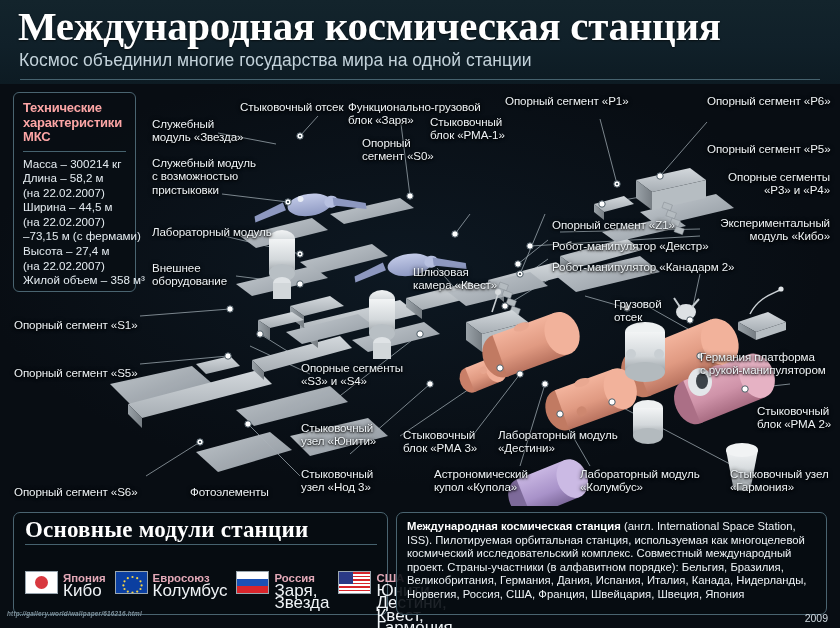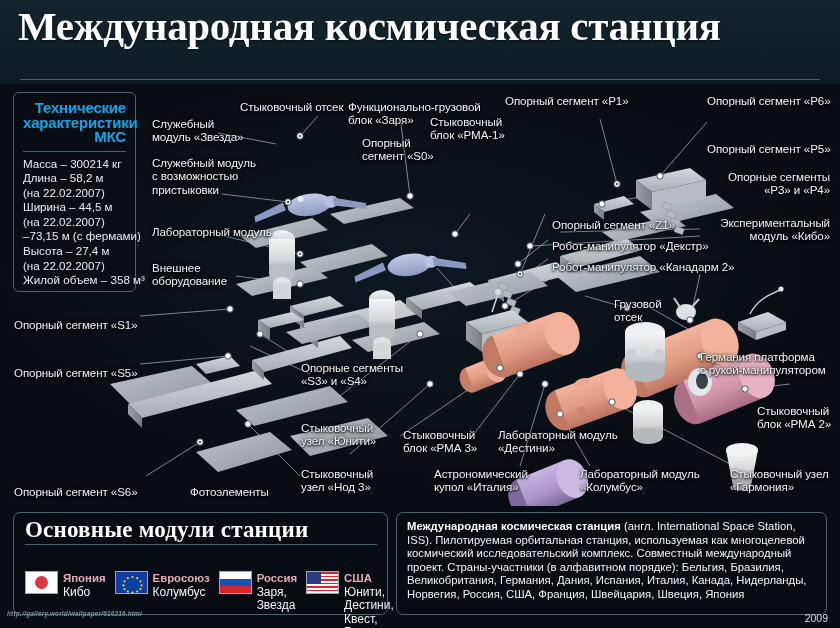--- a/index.html
+++ b/index.html
@@ -62,22 +62,22 @@
   .lbl.r { text-align: right; }
 
   
   #specbox {
     position: absolute; left: 13px; top: 92px; width: 123px; height: 200px;
     border: 1px solid #4a6470; border-radius: 6px;
     background: rgba(8,14,20,.86);
     padding: 8px 9px 6px 9px;
   }
   #spec-title {
-    font-size: 15px; font-weight: 700; color: #0ea5e9;
-    line-height: 14.5px; letter-spacing: -0.2px; text-align: right;
+    font-size: 13px; font-weight: 700; color: #fca5a5;
+    line-height: 14.5px; letter-spacing: -0.2px;
   }
   #spec-rule { height: 1px; background: #46626e; margin: 6px 0 5px 0; }
   .spec-line { font-size: 11.6px; line-height: 14.6px; color: #e5ecf1; white-space: nowrap; }
 
   
   #panel-left {
     position: absolute; left: 13px; top: 512px; width: 375px; height: 103px;
     border: 1px solid #4a6470; border-radius: 7px;
     background: rgba(7,12,18,.9);
     padding: 5px 10px 0 11px;
@@ -103,21 +103,21 @@
   }
   .flag-eu { background: #0b3fa0; }
   .flag-ru { background: linear-gradient(180deg, #ffffff 0 33.3%, #1b51b5 33.3% 66.6%, #d8252b 66.6% 100%); }
   .flag-us { background: repeating-linear-gradient(180deg, #d8252b 0 1.77px, #ffffff 1.77px 3.54px); }
   .flag-us::after {
     content: ""; position: absolute; left: 0; top: 0; width: 14px; height: 12px;
     background: #2a3a86;
   }
   .flag-text { line-height: 12.6px; }
   .flag-country { font-size: 11.4px; font-weight: 700; color: #e3a9b8; white-space: nowrap; }
-  .flag-mods { font-size: 12px; color: #f0f4f7; white-space: pre-line; }
+  .flag-mods { font-size: 17px; color: #f0f4f7; white-space: pre-line; }
 
   #panel-right {
     position: absolute; left: 396px; top: 512px; width: 431px; height: 103px;
     border: 1px solid #4a6470; border-radius: 7px;
     background: rgba(7,12,18,.9);
     padding: 7px 9px 0 10px;
   }
   #desc { font-size: 11.3px; line-height: 13.6px; color: #eef3f6; }
   #desc b { font-weight: 700; color: #ffffff; }
 
@@ -131,20 +131,21 @@
     font-size: 10.5px; color: #cfd9e0;
   }
 </style>
 </head>
 <body>
 
 <div id="page">
 
   <div id="header">
     <div id="title">Международная космическая станция</div>
+    <div id="subtitle">Космос объединил многие государства мира на одной станции</div>
     <div id="header-rule"></div>
   </div>
 
   <div id="stage">
 
     <svg class="svgfull" viewBox="0 0 840 422">
       <defs>
         <linearGradient id="gTopG" x1="0" y1="0" x2="0" y2="1">
           <stop offset="0" stop-color="#d3d8dc"></stop>
             <stop offset="1" stop-color="#a7aeb4"></stop>
@@ -461,34 +462,36 @@
     <div class="lbl" style="left:505px; top:10px;">Опорный сегмент «Р1»</div>
     <div class="lbl" style="left:707px; top:10px;">Опорный сегмент «Р6»</div>
     <div class="lbl" style="left:707px; top:58px;">Опорный сегмент «Р5»</div>
     <div class="lbl r" style="left:640px; top:86px; width:190px;">Опорные сегменты
 «Р3» и «Р4»</div>
     <div class="lbl" style="left:552px; top:134px;">Опорный сегмент «Z1»</div>
     <div class="lbl" style="left:552px; top:155px;">Робот-манипулятор «Декстр»</div>
     <div class="lbl" style="left:552px; top:176px;">Робот-манипулятор «Канадарм 2»</div>
     <div class="lbl r" style="left:650px; top:132px; width:180px;">Экспериментальный
 модуль «Кибо»</div>
+    <div class="lbl" style="left:413px; top:181px;">Шлюзовая
+камера «Квест»</div>
     <div class="lbl" style="left:614px; top:213px;">Грузовой
 отсек</div>
     <div class="lbl" style="left:700px; top:266px;">Германия платформа
 с рукой-манипулятором</div>
     <div class="lbl" style="left:757px; top:320px;">Стыковочный
 блок «РМА 2»</div>
     <div class="lbl" style="left:730px; top:383px;">Стыковочный узел
 «Гармония»</div>
     <div class="lbl" style="left:580px; top:383px;">Лабораторный модуль
 «Колумбус»</div>
     <div class="lbl" style="left:498px; top:344px;">Лабораторный модуль
 «Дестини»</div>
     <div class="lbl" style="left:434px; top:383px;">Астрономический
-купол «Италия»</div>
+купол «Купола»</div>
     <div class="lbl" style="left:403px; top:344px;">Стыковочный
 блок «РМА 3»</div>
     <div class="lbl" style="left:301px; top:383px;">Стыковочный
 узел «Нод 3»</div>
     <div class="lbl" style="left:301px; top:337px;">Стыковочный
 узел «Юнити»</div>
     <div class="lbl" style="left:301px; top:277px;">Опорные сегменты
 «S3» и «S4»</div>
     <div class="lbl" style="left:14px;  top:234px;">Опорный сегмент «S1»</div>
     <div class="lbl" style="left:14px;  top:282px;">Опорный сегмент «S5»</div>

